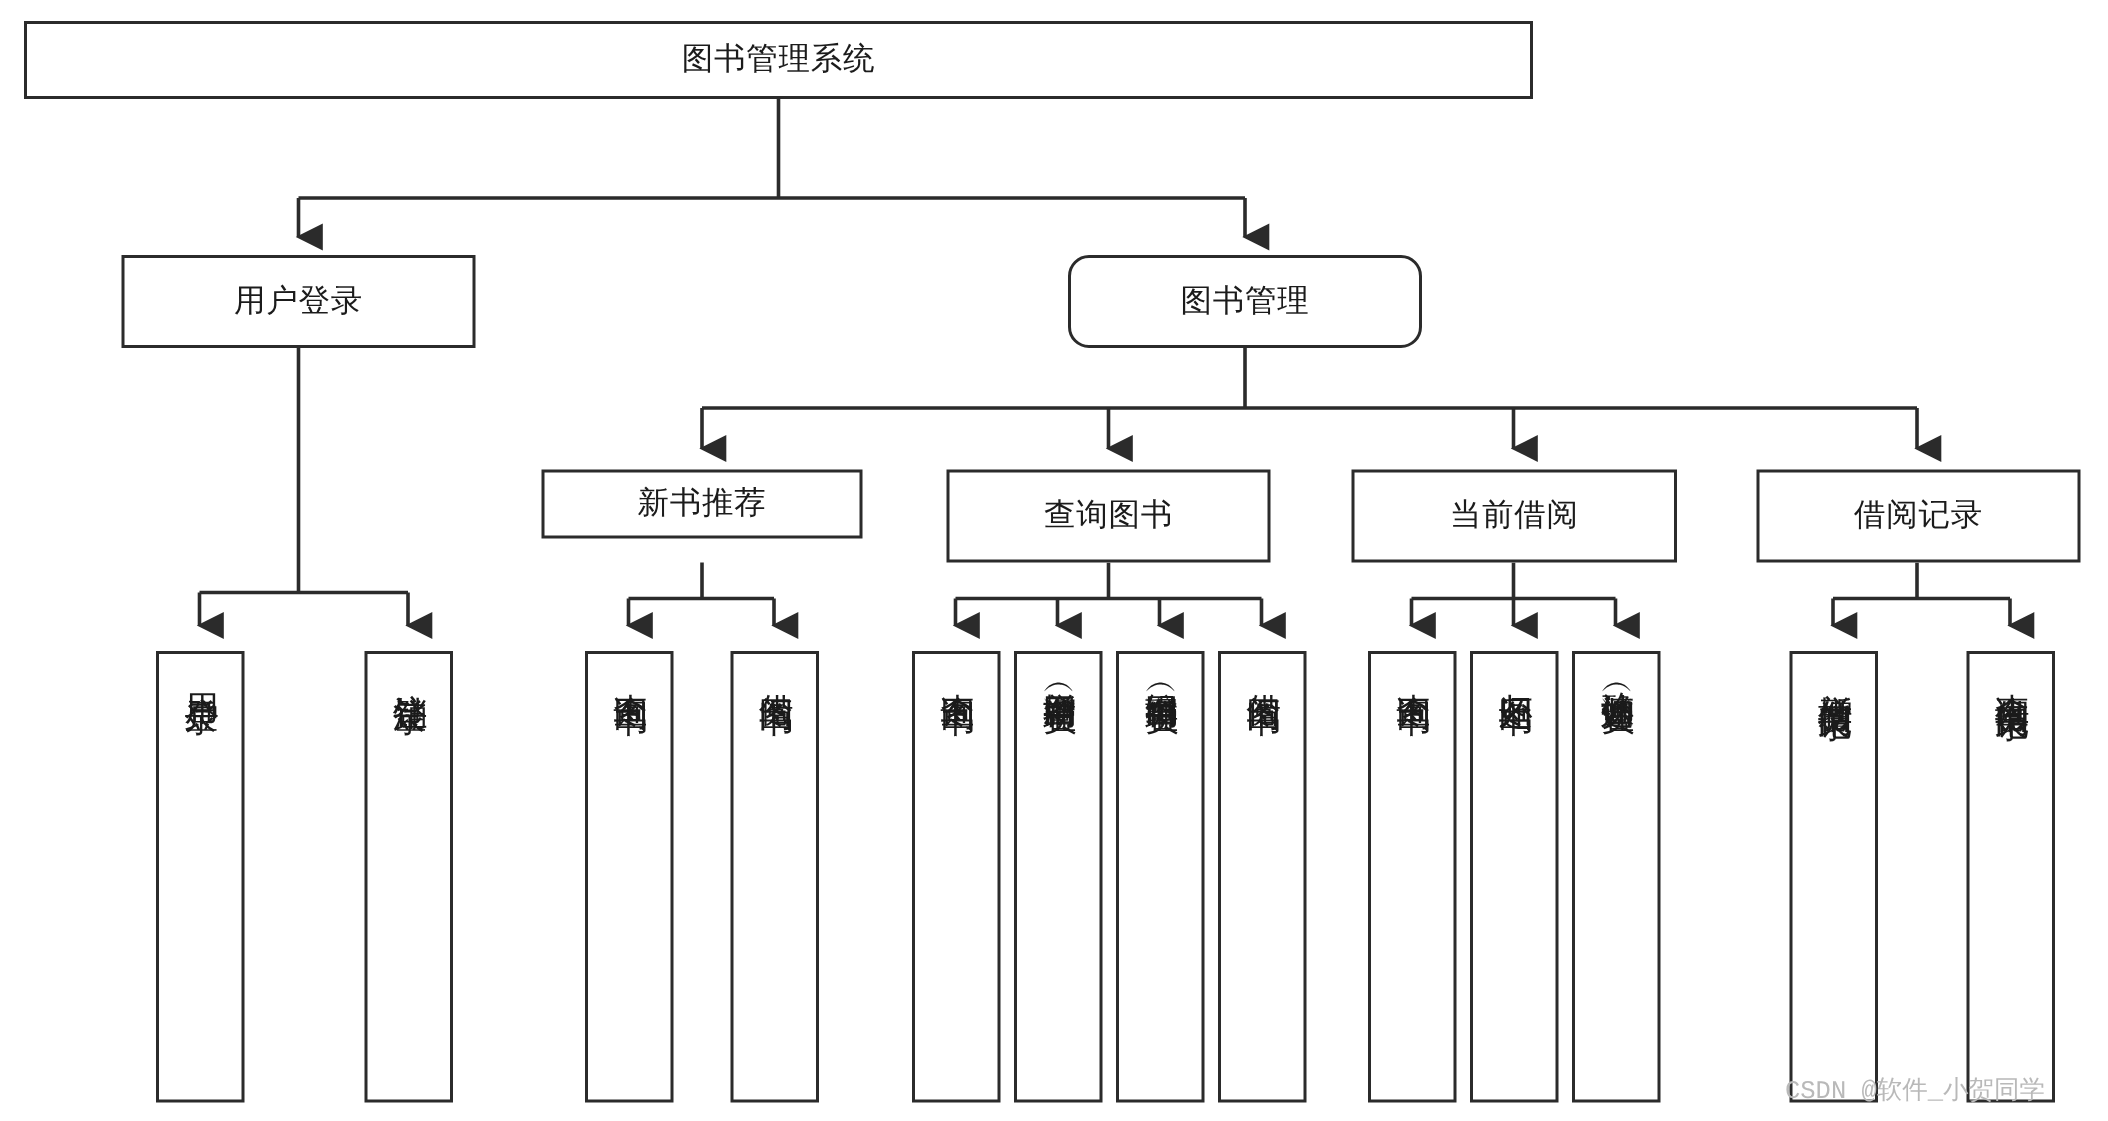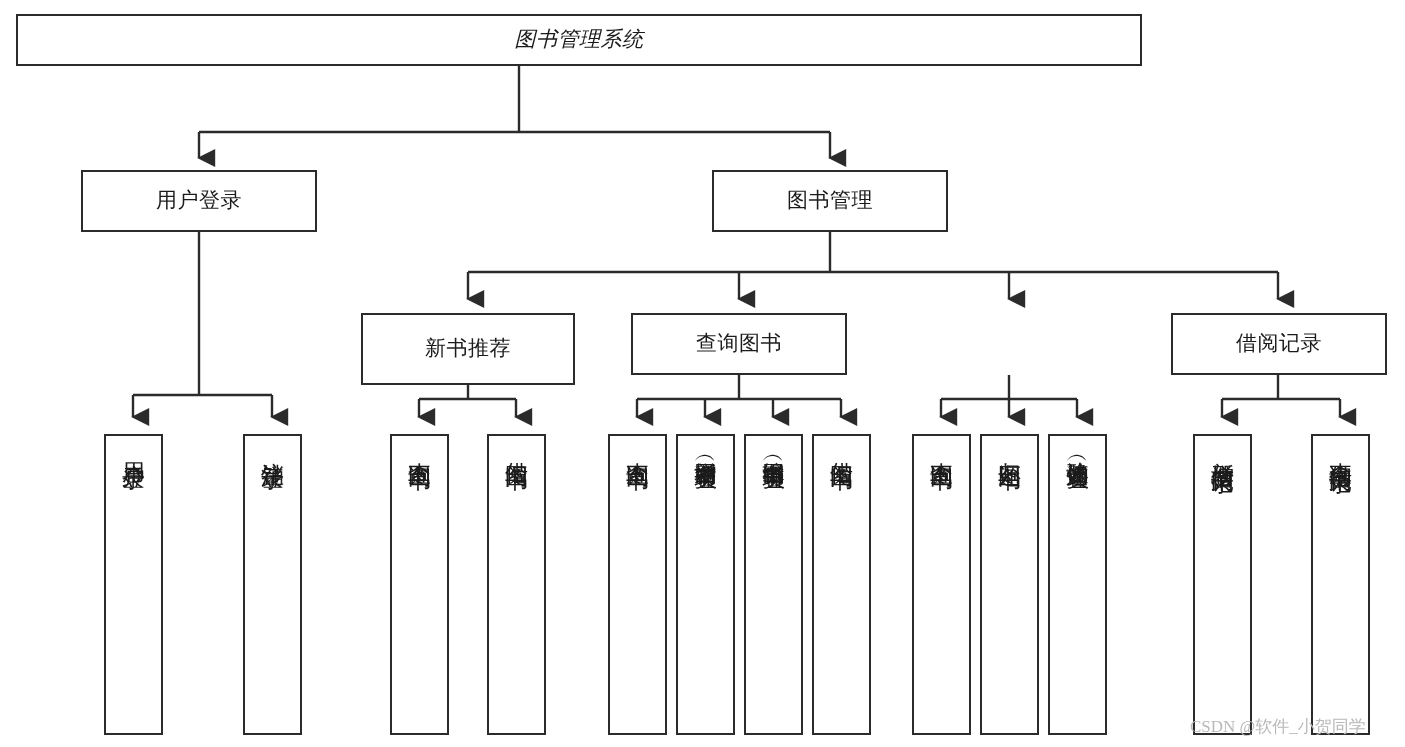--- a/index.html
+++ b/index.html
@@ -63,21 +63,21 @@
     font-size: 22px;
     letter-spacing: 1px;
   }
   .watermark {
     position: absolute;
     left: 1190px;
     top: 715px;
     font-size: 17px;
     color: #b9b9b9;
     white-space: nowrap;
-    font-family: Liberation Serif, serif;
+    font-family: Liberation Mono, monospace;
   }
 </style>
 </head>
 <body>
 
 <div id="diagram-root">
 
   <svg class="edges" viewBox="0 0 1405 747">
     <defs>
       <marker id="arrow" viewBox="0 0 12 12" refX="6" refY="10" markerWidth="9" markerHeight="11" orient="auto-start-reverse">
@@ -121,36 +121,39 @@
       <path d="M1009 399 L1009 417" marker-end="url(#arrow)"></path>
       <path d="M1077 399 L1077 417" marker-end="url(#arrow)"></path>
 
       <path d="M1278 375 L1278 399"></path>
       <path d="M1222 399 L1340 399"></path>
       <path d="M1222 399 L1222 417" marker-end="url(#arrow)"></path>
       <path d="M1340 399 L1340 417" marker-end="url(#arrow)"></path>
     </g>
   </svg>
 
-  <div class="node horiz" style="left:16px; top:14px; width:1126px; height:52px;font-style:italic;">
+  <div class="node horiz" style="left:16px; top:14px; width:1006px; height:52px;">
     <span class="label">图书管理系统</span>
   </div>
 
   <div class="node horiz" style="left:81px; top:170px; width:236px; height:62px;">
     <span class="label">用户登录</span>
   </div>
-  <div class="node horiz" style="left:712px; top:170px; width:236px; height:62px;">
+  <div class="node horiz" style="left:712px; top:170px; width:236px; height:62px;border-radius:14px;">
     <span class="label">图书管理</span>
   </div>
 
-  <div class="node horiz" style="left:361px; top:313px; width:214px; height:72px;">
+  <div class="node horiz" style="left:361px; top:313px; width:214px; height:46px;">
     <span class="label">新书推荐</span>
   </div>
   <div class="node horiz" style="left:631px; top:313px; width:216px; height:62px;">
     <span class="label">查询图书</span>
+  </div>
+  <div class="node horiz" style="left:901px; top:313px; width:217px; height:62px;">
+    <span class="label">当前借阅</span>
   </div>
   <div class="node horiz" style="left:1171px; top:313px; width:216px; height:62px;">
     <span class="label">借阅记录</span>
   </div>
 
   <div class="node vert" style="left:104px; top:434px; width:59px; height:301px;">
     <span class="label">用户登录</span>
   </div>
   <div class="node vert" style="left:243px; top:434px; width:59px; height:301px;">
     <span class="label">注销登录</span>

